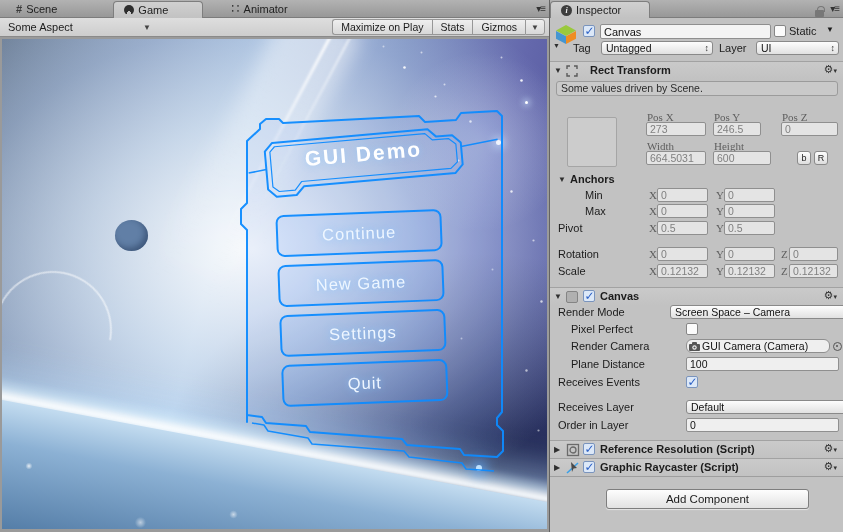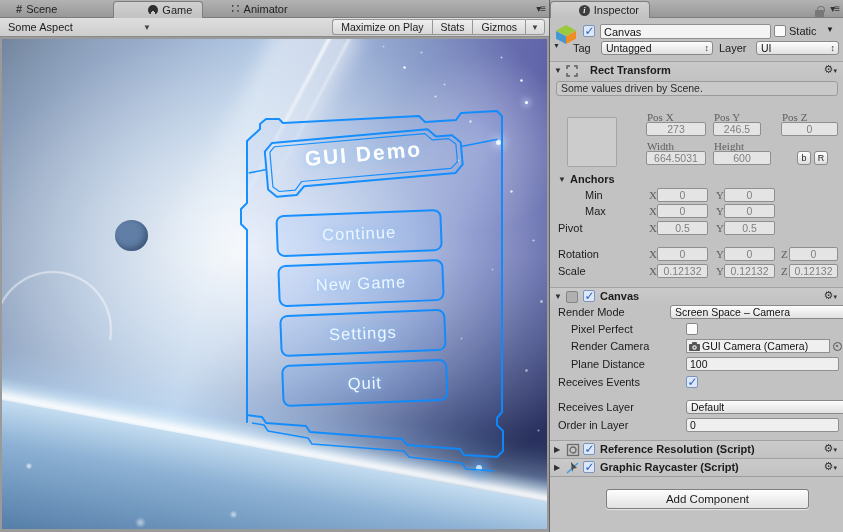--- a/index.html
+++ b/index.html
@@ -7,21 +7,21 @@
     font-family:"Liberation Sans","DejaVu Sans",sans-serif; font-size:11px; color:#1c1c1c; }
 
   
   .left-panel { position:absolute; left:0; top:0; width:549px; height:532px; }
   .right-panel { position:absolute; left:549px; top:0; width:294px; height:532px; background:#c2c2c2; border-left:1px solid #636363; }
   .tabstrip { position:absolute; left:0; top:0; right:0; height:18px;
     background:linear-gradient(#b2b2b2,#989898); border-bottom:1px solid #7c7c7c;
     display:flex; align-items:flex-end; }
   .tab { display:flex; align-items:center; gap:4px; height:17px; padding:0 10px; color:#222; }
   .tab.active { background:linear-gradient(#d0d0d0,#c2c2c2); border:1px solid #7e7e7e; border-bottom:none;
-    border-radius:4px 4px 0 0; margin-bottom:-1px; z-index:2;justify-content:flex-end; }
+    border-radius:4px 4px 0 0; margin-bottom:-1px; z-index:2; }
   .strip-menu { margin-left:auto; margin-bottom:3px; margin-right:4px; color:#333; font-size:10px; letter-spacing:-1px; }
 
   
   .i-scene { font-weight:bold; color:#3a3a3a; font-size:11px; }
   .i-game { width:10px; height:10px; border-radius:50%;
     background:conic-gradient(from 215deg, #2e2e2e 0 290deg, transparent 290deg); }
   .i-anim { color:#3a3a3a; font-size:13px; line-height:10px; }
   .i-info { width:11px; height:11px; border-radius:50%; background:#3d3d3d; color:#f3f3f3;
     font-size:8px; font-weight:bold; display:flex; align-items:center; justify-content:center; font-family:"Liberation Serif",serif; font-style:italic; }
   .i-lock { width:9px; height:7px; background:#777; border-radius:1px; position:relative; margin-top:4px; }
@@ -102,37 +102,37 @@
   .menu-btn { position:absolute; left:278px; width:164px; height:40px; display:flex; align-items:center; justify-content:center;
     color:#eef6ff; font-size:16.5px; letter-spacing:1px; text-shadow:0 0 7px rgba(130,195,255,0.9); cursor:pointer; }
 
   
   .insp-body { position:absolute; left:0; top:18px; right:0; bottom:0; }
   .irow { position:absolute; left:0; right:0; height:16px; }
   .lbl { position:absolute; top:1px; font-size:11px; color:#1c1c1c; white-space:nowrap; }
   .lbl.gray { color:#5e5e5e;font-family:Liberation Serif, serif; }
   .field { position:absolute; height:14px; background:#efefef; border:1px solid #8f8f8f; border-radius:2px;
     font-size:10.5px; line-height:12px; padding:0 3px; color:#111; overflow:hidden; white-space:nowrap; }
-  .field.driven { color:#808080; background:#e4e4e4;text-align:center; }
+  .field.driven { color:#808080; background:#e4e4e4; }
   .drop { position:absolute; height:14px; background:linear-gradient(#fdfdfd,#e1e1e1); border:1px solid #898989;
     border-radius:3px; font-size:10.5px; line-height:12px; padding:0 12px 0 4px; color:#111; white-space:nowrap; overflow:hidden; }
   .drop .ud { position:absolute; right:3px; top:0; font-size:9px; color:#333; }
   .cb { position:absolute; width:12px; height:12px; background:#fbfbfb; border:1px solid #868686; border-radius:2px; top:1px; }
   .cb.checked { background:#dce8f8; border-color:#7a94bd; }
   .cb.checked::after { content:"✓"; position:absolute; left:0.5px; top:-2px; color:#2a5fc4; font-size:12px; font-weight:bold; }
   .sect-head { position:absolute; left:0; right:0; height:18px; border-top:1px solid #a2a2a2;
     background:linear-gradient(#cacaca,#c2c2c2); }
   .sect-head .title { position:absolute; top:2px; font-weight:bold; font-size:11px; }
   .gearpos { position:absolute; right:6px; top:1px; }
   .helpbox { position:absolute; left:6px; right:5px; height:15px; background:#c9c9c9; border:1px solid #9b9b9b;
     border-radius:3px; font-size:10.5px; line-height:13px; padding-left:4px; color:#2a2a2a; }
   .preview { position:absolute; left:17px; width:50px; height:50px; background:#cccccc; border:1px solid #a5a5a5; border-radius:2px; }
   .mini-btn { position:absolute; width:14px; height:14px; background:linear-gradient(#fdfdfd,#dedede);
     border:1px solid #8a8a8a; border-radius:3px; font-size:9px; text-align:center; line-height:12px; color:#222; }
-  .obj-field { position:absolute; height:14px; background:#efefef; border:1px solid #8f8f8f; border-radius:0;
+  .obj-field { position:absolute; height:14px; background:#efefef; border:1px solid #8f8f8f; border-radius:6px;
     font-size:10.5px; line-height:12px; padding:0 2px 0 15px; color:#111; white-space:nowrap; overflow:hidden; }
   .picker { position:absolute; width:9px; height:9px; border:1.5px solid #555; border-radius:50%; top:3px; }
   .picker::after { content:""; position:absolute; left:2px; top:2px; width:2px; height:2px; background:#555; border-radius:50%; }
   .name-input { position:absolute; height:15px; background:#f4f4f4; border:1px solid #8f8f8f; border-radius:2px;
     font-size:11px; padding:0 3px; color:#111; font-family:"Liberation Sans",sans-serif; }
   .cube { position:absolute; left:4px; top:1px; width:24px; height:24px; }
   .cube .top { position:absolute; left:2px; top:2px; width:20px; height:11px; background:#9ac93c;
     clip-path:polygon(50% 0, 100% 50%, 50% 100%, 0 50%); }
   .cube .lf { position:absolute; left:2px; top:7px; width:10px; height:14px; background:#4596d1;
     clip-path:polygon(0 8%, 100% 45%, 100% 100%, 0 62%); }

